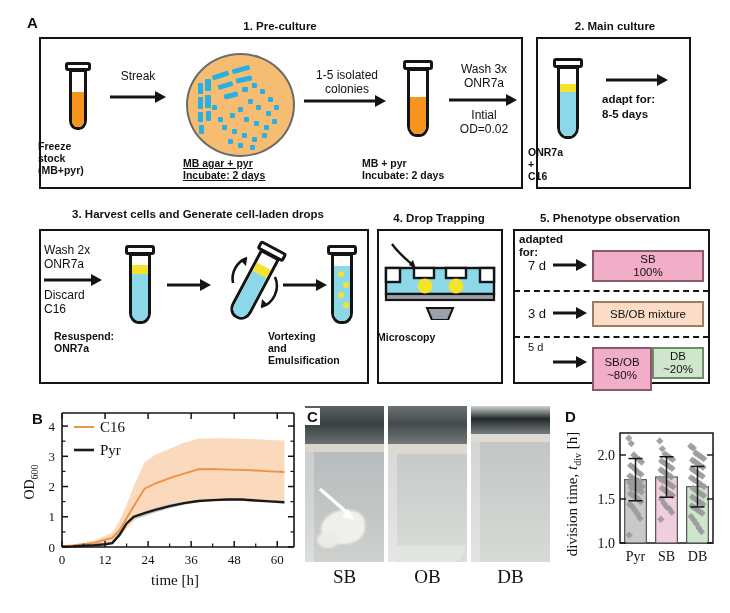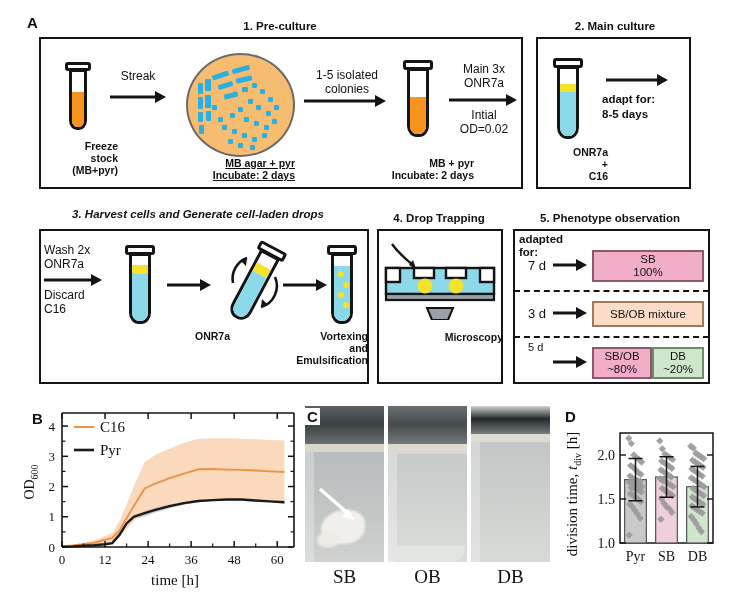--- a/index.html
+++ b/index.html
@@ -3,21 +3,21 @@
 <meta charset="utf-8">
 <style>
   html,body{margin:0;padding:0;background:#ffffff;}
   body{width:730px;height:613px;position:relative;overflow:hidden;
        font-family:"Liberation Sans",sans-serif;color:#111;}
 
   .abs{position:absolute;}
   .panel-letter{font-weight:bold;font-size:15px;color:#111;font-family:"Liberation Sans",sans-serif;}
   .box{position:absolute;border:2.2px solid #141414;background:#fff;box-sizing:border-box;}
   .sect-title{font-weight:bold;font-size:11.5px;color:#111;text-align:center;white-space:nowrap;}
-  .lbl{font-weight:bold;font-size:10.5px;line-height:12px;text-align:right;color:#111;white-space:nowrap;}
+  .lbl{font-weight:bold;font-size:10.5px;line-height:12px;text-align:left;color:#111;white-space:nowrap;}
   .txt{font-size:12px;line-height:14px;text-align:center;color:#111;white-space:nowrap;}
 
   
   .arrow{position:absolute;height:0;}
   .arrow .shaft{position:absolute;left:0;top:50%;transform:translateY(-50%);height:3px;background:#141414;}
   .arrow .head{position:absolute;right:0;top:50%;transform:translateY(-50%);
      width:0;height:0;border-top:6.5px solid transparent;border-bottom:6.5px solid transparent;
      border-left:11px solid #141414;}
 
   
@@ -130,21 +130,21 @@
   <div class="body" style="top:8px;width:22px;height:69px;">
     <div class="fill" style="height:58%;background:#f7941e;"></div>
   </div>
 </div>
 <div class="abs lbl" style="left:362px;top:157px;width:112px;">
   <div>MB + pyr</div>
   <div>Incubate: 2 days</div>
 </div>
 
 <div class="abs txt" style="left:449px;top:62px;width:70px;">
-  <div>Main 3x</div>
+  <div>Wash 3x</div>
   <div>ONR7a</div>
 </div>
 <div class="arrow" style="left:449px;top:100px;width:68px;">
   <div class="shaft" style="width:58px;"></div>
     <div class="head"></div>
 </div>
 <div class="abs txt" style="left:446px;top:108px;width:76px;">
   <div>Intial</div>
   <div>OD=0.02</div>
 </div>
@@ -163,21 +163,21 @@
 </div>
 <div class="arrow" style="left:606px;top:80px;width:62px;">
   <div class="shaft" style="width:52px;"></div>
     <div class="head"></div>
 </div>
 <div class="abs lbl" style="left:602px;top:92px;width:86px;text-align:left;font-size:11.5px;line-height:15px;">
   <div>adapt for:</div>
   <div>8-5 days</div>
 </div>
 
-<div class="abs sect-title" style="left:38px;top:208px;width:320px;font-style:italic;">3. Harvest cells and Generate cell-laden drops</div>
+<div class="abs sect-title" style="left:38px;top:208px;width:320px;">3. Harvest cells and Generate cell-laden drops</div>
 <div class="box" style="left:39px;top:229px;width:330px;height:155px;"></div>
 
 <div class="abs txt" style="left:44px;top:243px;width:76px;text-align:left;">
   <div>Wash 2x</div>
   <div>ONR7a</div>
 </div>
 <div class="arrow" style="left:44px;top:280px;width:58px;">
   <div class="shaft" style="width:48px;"></div>
     <div class="head"></div>
 </div>
@@ -187,20 +187,21 @@
 </div>
 
 <div class="tube" style="left:123px;top:245px;width:34px;height:80px;">
   <div class="cap" style="width:30px;height:10px;"></div>
   <div class="body" style="top:8px;width:22px;height:71px;">
     <div class="fill" style="height:72%;background:#8bd8e8;"></div>
     <div class="fill" style="bottom:72%;height:14%;background:#f5e32a;"></div>
   </div>
 </div>
 <div class="abs lbl" style="left:54px;top:330px;width:176px;">
+  <div>Resuspend:</div>
   <div>ONR7a</div>
 </div>
 
 <div class="arrow" style="left:167px;top:285px;width:44px;">
   <div class="shaft" style="width:34px;"></div>
     <div class="head"></div>
 </div>
 
 <div class="tube" style="left:238px;top:242px;width:34px;height:82px;transform:rotate(28deg);transform-origin:50% 50%;">
   <div class="cap" style="width:30px;height:10px;"></div>
@@ -285,21 +286,21 @@
 <div class="ph-box" style="left:592px;top:301px;width:112px;height:26px;background:#fbdcc6;border-color:#a07a5c;">
   <div>SB/OB mixture</div>
 </div>
 <div class="dashline" style="left:514px;top:336px;width:195px;"></div>
 
 <div class="abs" style="left:528px;top:341px;font-size:11px;">5 d</div>
 <div class="arrow" style="left:553px;top:362px;width:34px;">
   <div class="shaft" style="width:24px;"></div>
     <div class="head"></div>
 </div>
-<div class="ph-box" style="left:592px;top:347px;width:60px;height:32px;background:#f2aec8;border-color:#8a5a6a;">
+<div class="ph-box" style="left:592px;top:347px;width:60px;height:44px;background:#f2aec8;border-color:#8a5a6a;">
   <div>SB/OB</div>
   <div>~80%</div>
 </div>
 <div class="ph-box" style="left:652px;top:347px;width:52px;height:32px;background:#cfe6cd;border-color:#6f8a6b;">
   <div>DB</div>
   <div>~20%</div>
 </div>
 
 <div class="abs panel-letter" style="left:32px;top:410px;">B</div>
 <svg class="abs" id="chartB" style="left:20px;top:405px;" width="285" height="205">

